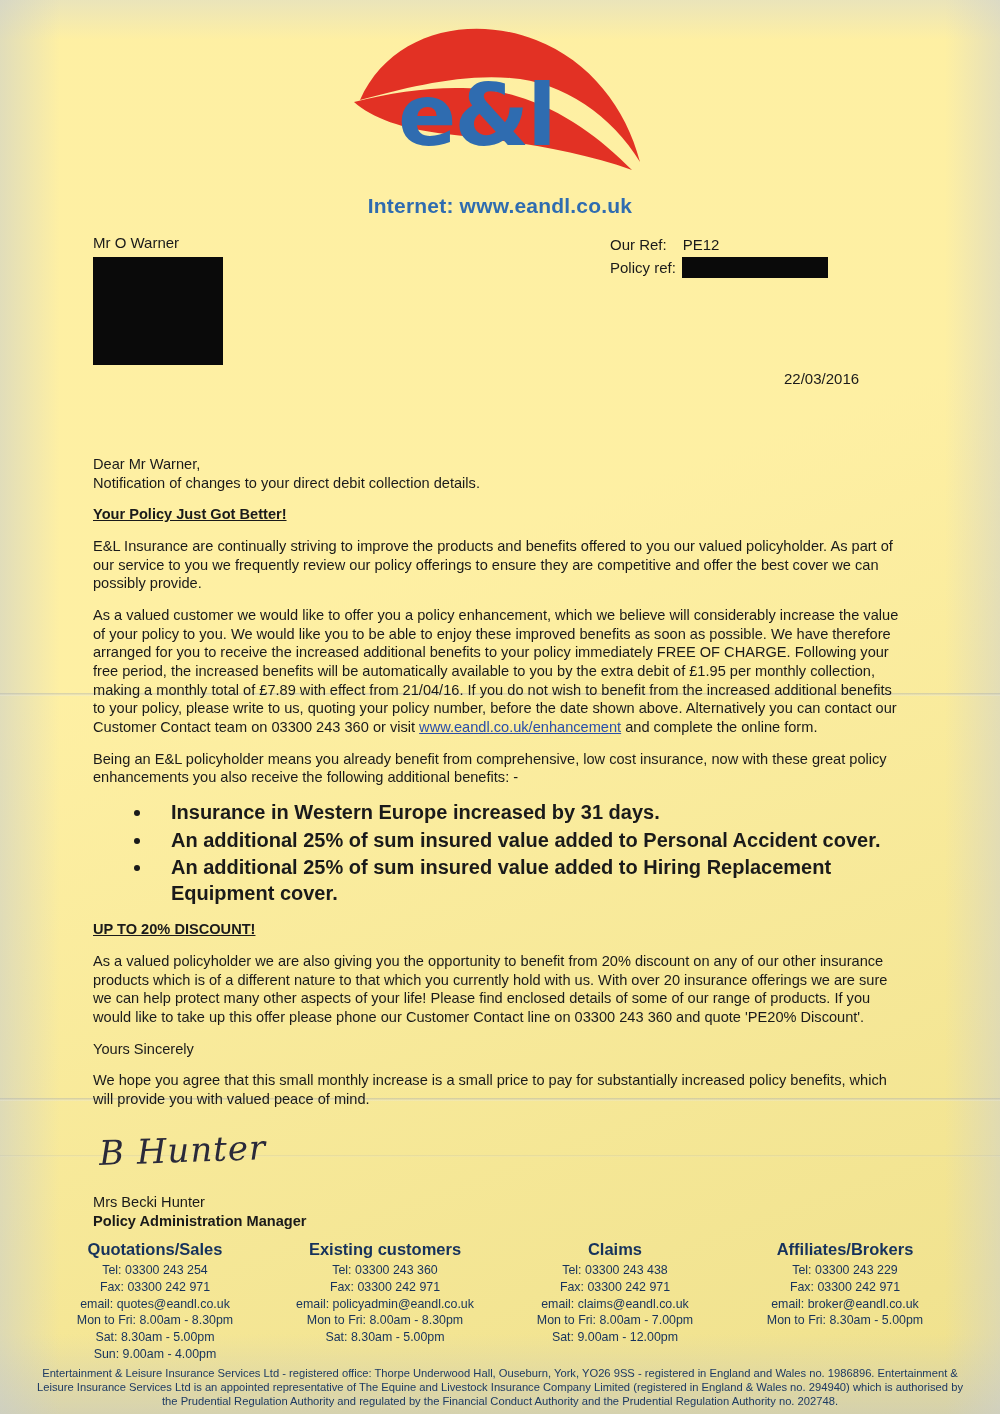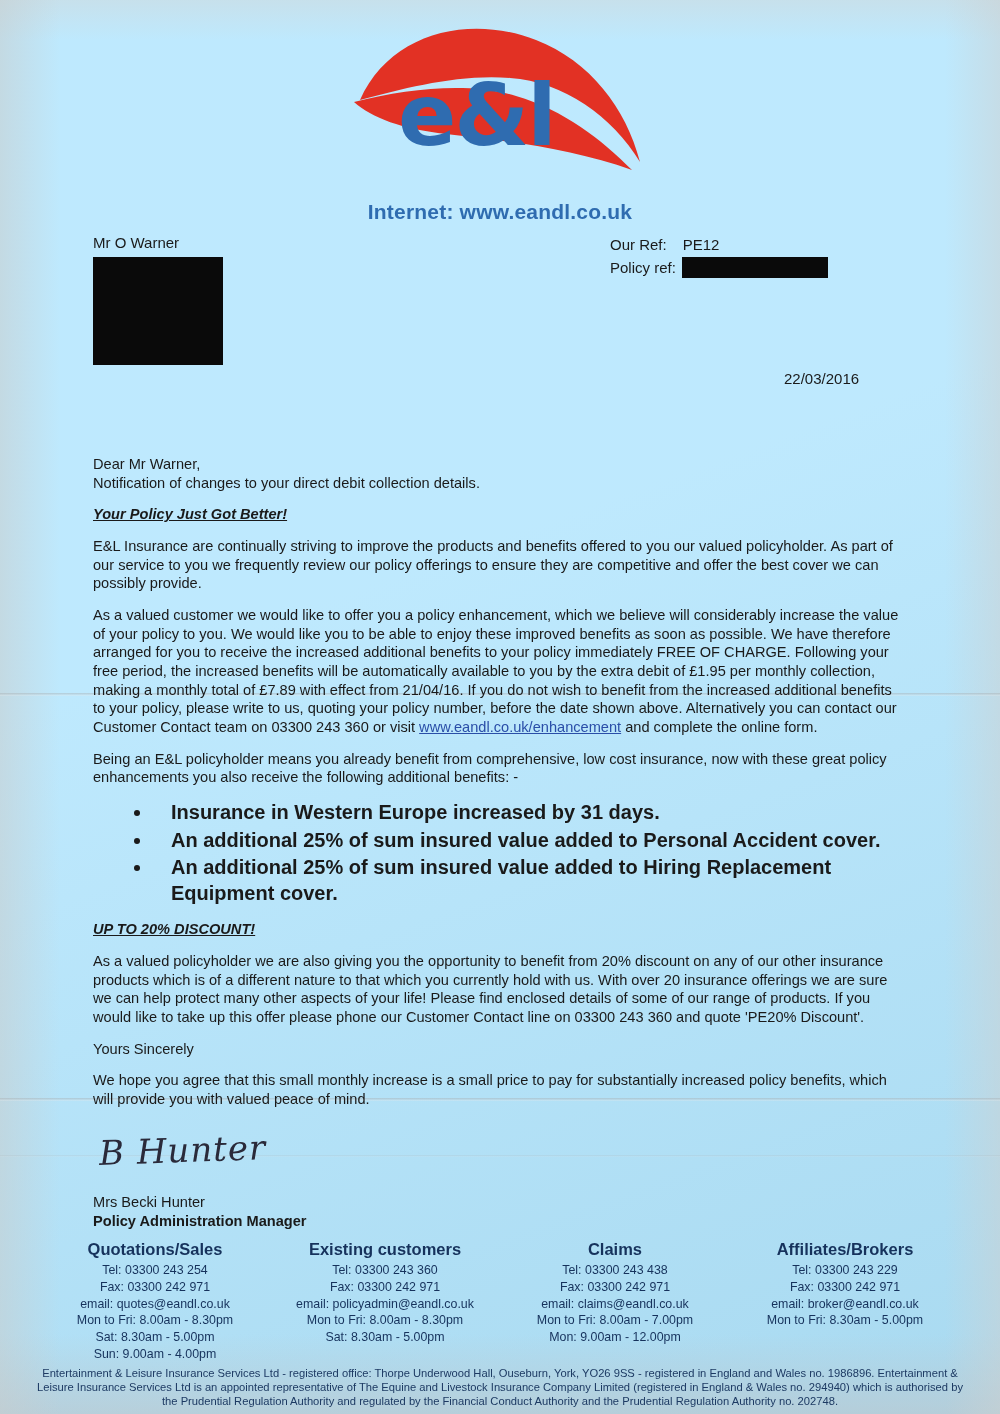--- a/index.html
+++ b/index.html
@@ -4,21 +4,21 @@
 <style>
   html, body {
     margin: 0;
     padding: 0;
     background: #6b6b6b;
   }
   .page {
     position: relative;
     width: 1000px;
     height: 1414px;
-    background: #7dd3fc;
+    background: #fde047;
     overflow: hidden;
     font-family: "Liberation Sans", sans-serif;
     color: #1a1a1a;
   }
   
   .paper-shade {
     position: absolute;
     inset: 0;
     background:
       linear-gradient(90deg, rgba(200,205,205,0.55) 0px, rgba(255,255,255,0.0) 60px),
@@ -65,21 +65,21 @@
     left: 48px;
     top: 50px;
     font-family: "DejaVu Sans", sans-serif;
     font-weight: bold;
     font-size: 86px;
     color: #2f6cb0;
     letter-spacing: -2px;
     line-height: 1;
   }
   .logo-url {
-    margin-top: 14px;
+    margin-top: 8px;
     font-size: 21px;
     color: #2f6cb0;
     font-weight: bold;
     letter-spacing: .2px;
   }
 
   
   .addressee {
     position: absolute;
     top: 234px;
@@ -126,21 +126,20 @@
     width: 810px;
     font-size: 14.6px;
     line-height: 1.28;
   }
   .body-copy p { margin: 0 0 13px 0; }
   .tight { margin-bottom: 0 !important; }
   .heading-ul {
     font-weight: bold;
     text-decoration: underline;
     margin: 0 0 1px 0;
-    font-style: italic;
   }
   .salute { margin-bottom: 18px; }
   b, strong { font-weight: normal; }
   a.inline-link {
     color: #2a4ea8;
     text-decoration: underline;
   }
   ul.benefits {
     margin: 8px 0 14px 0;
     padding-left: 60px;
@@ -291,21 +290,21 @@
       <div>email: policyadmin@eandl.co.uk</div>
       <div>Mon to Fri: 8.00am - 8.30pm</div>
       <div>Sat: 8.30am - 5.00pm</div>
     </div>
     <div class="fcol">
       <div class="ftitle">Claims</div>
       <div>Tel: 03300 243 438</div>
       <div>Fax: 03300 242 971</div>
       <div>email: claims@eandl.co.uk</div>
       <div>Mon to Fri: 8.00am - 7.00pm</div>
-      <div>Mon: 9.00am - 12.00pm</div>
+      <div>Sat: 9.00am - 12.00pm</div>
     </div>
     <div class="fcol">
       <div class="ftitle">Affiliates/Brokers</div>
       <div>Tel: 03300 243 229</div>
       <div>Fax: 03300 242 971</div>
       <div>email: broker@eandl.co.uk</div>
       <div>Mon to Fri: 8.30am - 5.00pm</div>
     </div>
   </div>
 

